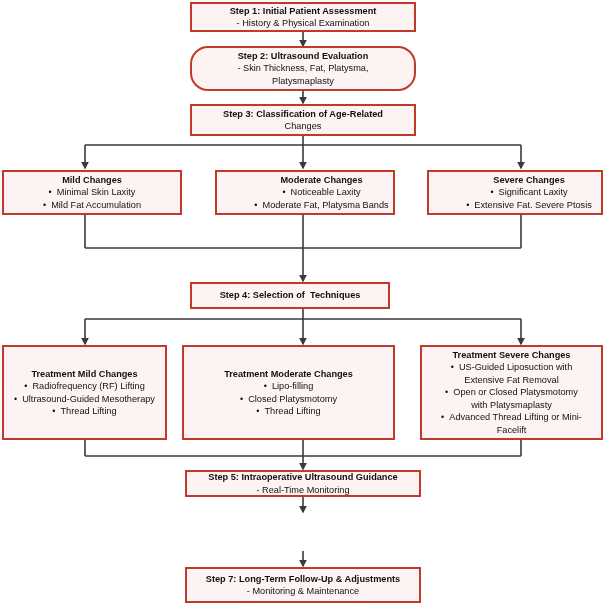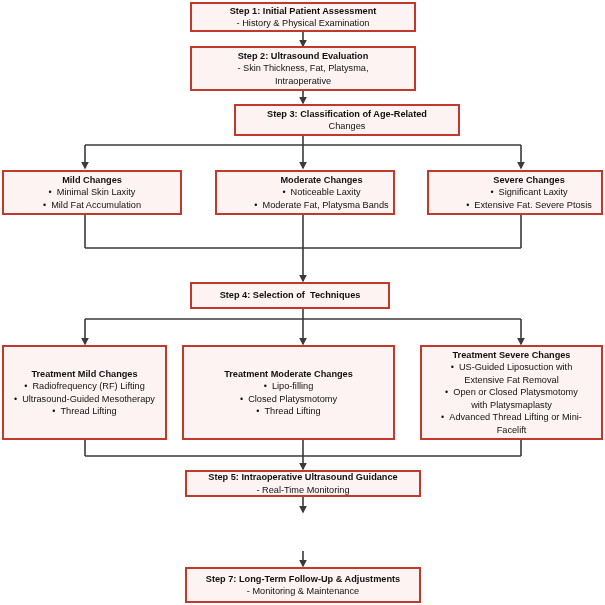--- a/index.html
+++ b/index.html
@@ -107,27 +107,27 @@
 
       <line x1="303" y1="551" x2="303" y2="566" marker-end="url(#arrow)"></line>
     </g>
   </svg>
 
   <div class="node" style="left:190px; top:2px; width:226px; height:30px;">
     <div class="title">Step 1: Initial Patient Assessment</div>
     <div class="plain-line">- History &amp; Physical Examination</div>
   </div>
 
-  <div class="node" style="left:190px; top:46px; width:226px; height:45px;">
+  <div class="node" style="left:190px; top:46px; width:226px; height:45px;border-radius:18px;">
     <div class="title">Step 2: Ultrasound Evaluation</div>
     <div class="plain-line">- Skin Thickness, Fat, Platysma,</div>
-    <div class="plain-line">Intraoperative</div>
+    <div class="plain-line">Platysmaplasty</div>
   </div>
 
-  <div class="node" style="left:190px; top:104px; width:226px; height:32px;margin-left:44px;">
+  <div class="node" style="left:190px; top:104px; width:226px; height:32px;">
     <div class="title">Step 3: Classification of Age-Related</div>
     <div class="plain-line">Changes</div>
   </div>
 
   <div class="node" style="left:2px; top:170px; width:180px; height:45px;">
     <div class="title">Mild Changes</div>
     <ul>
       <li><span class="bullet">•&nbsp;&nbsp;</span><span>Minimal Skin Laxity</span></li>
       <li><span class="bullet">•&nbsp;&nbsp;</span><span>Mild Fat Accumulation</span></li>
     </ul>

